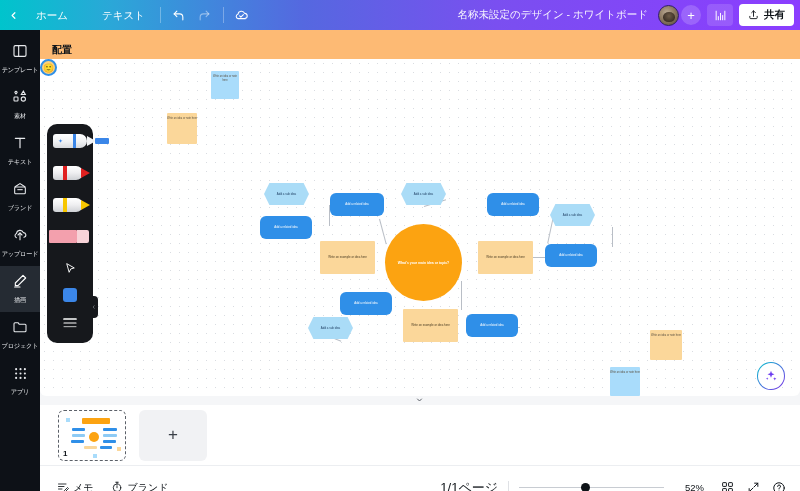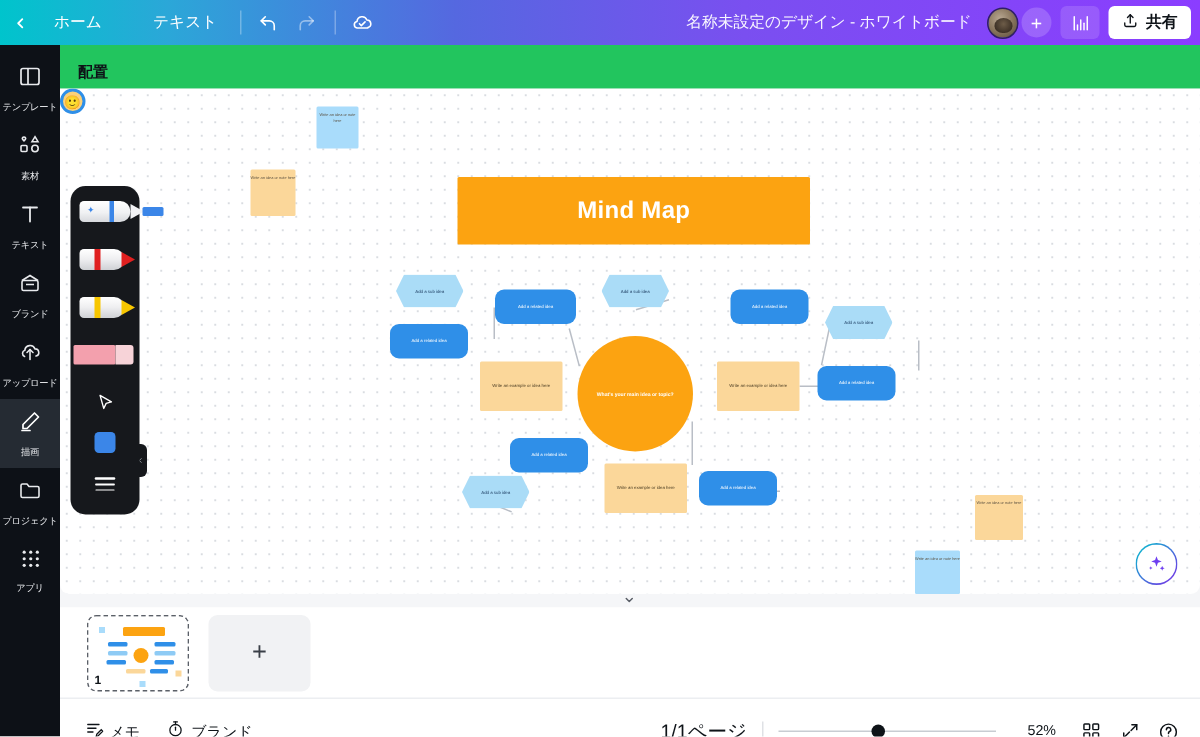--- a/index.html
+++ b/index.html
@@ -71,21 +71,21 @@
   .swatch { width:14px; height:14px; border-radius:3px; background:#3b86e8; }
   .panel-collapse {
     position:absolute; left:89px; top:296px; width:9px; height:22px;
     background:#16181c; border-radius:0 4px 4px 0; display:flex; align-items:center; justify-content:center;
     color:#9aa0a6; font-size:7px; cursor:pointer; z-index:39;
   }
 
   
   .subheader {
     position:absolute; left:40px; top:30px; width:760px; height:42px;
-    background:#22c55e; border-bottom:6px solid #c4b5fd; display:flex; align-items:center; padding-left:12px;
+    background:#fdba74; border-bottom:3px solid #c4b5fd; display:flex; align-items:center; padding-left:12px;
   }
   .subheader .label { font-size:10px; color:#0e1318; font-weight:bold;}
 
   
   .canvasarea {
     position:absolute; left:40px; top:59px; width:760px; height:346px;
     background:#f5f6f8; overflow:hidden;
   }
   .page {
     position:absolute; left:0px; top:0px; width:760px; height:337px;
@@ -371,23 +371,20 @@
       <div class="sticky" style="left:127px; top:54px; width:30px; height:31px; background:#fbd79a;">
         <div class="s-t">Write an idea or note here</div>
       </div>
       <div class="sticky" style="left:610px; top:271px; width:32px; height:30px; background:#fbd79a;">
         <div class="s-t">Write an idea or note here</div>
       </div>
       <div class="sticky" style="left:570px; top:308px; width:30px; height:29px; background:#a9dcfb;">
         <div class="s-t">Write an idea or note here</div>
       </div>
 
-      <div class="mmtitle" style="left:265px; top:59px; width:235px; height:45px;">
-        <span>Mind Map</span>
-      </div>
 
       <div class="connector" style="left:289px;top:146px;width:1px;height:21px;"></div>
       <div class="connector" style="left:300px;top:190px;width:26px;height:1px;"></div>
       <div class="connector" style="left:339px;top:160px;width:1px;height:26px;transform:rotate(-15deg);transform-origin:top;"></div>
       <div class="connector" style="left:384px;top:147px;width:23px;height:1px;transform:rotate(-17deg);transform-origin:left;"></div>
       <div class="connector" style="left:374px;top:198px;width:26px;height:1px;"></div>
       <div class="connector" style="left:513px;top:157px;width:1px;height:28px;transform:rotate(12deg);transform-origin:top;"></div>
       <div class="connector" style="left:572px;top:168px;width:1px;height:20px;"></div>
       <div class="connector" style="left:493px;top:198px;width:26px;height:1px;"></div>
       <div class="connector" style="left:533px;top:198px;width:21px;height:1px;"></div>

